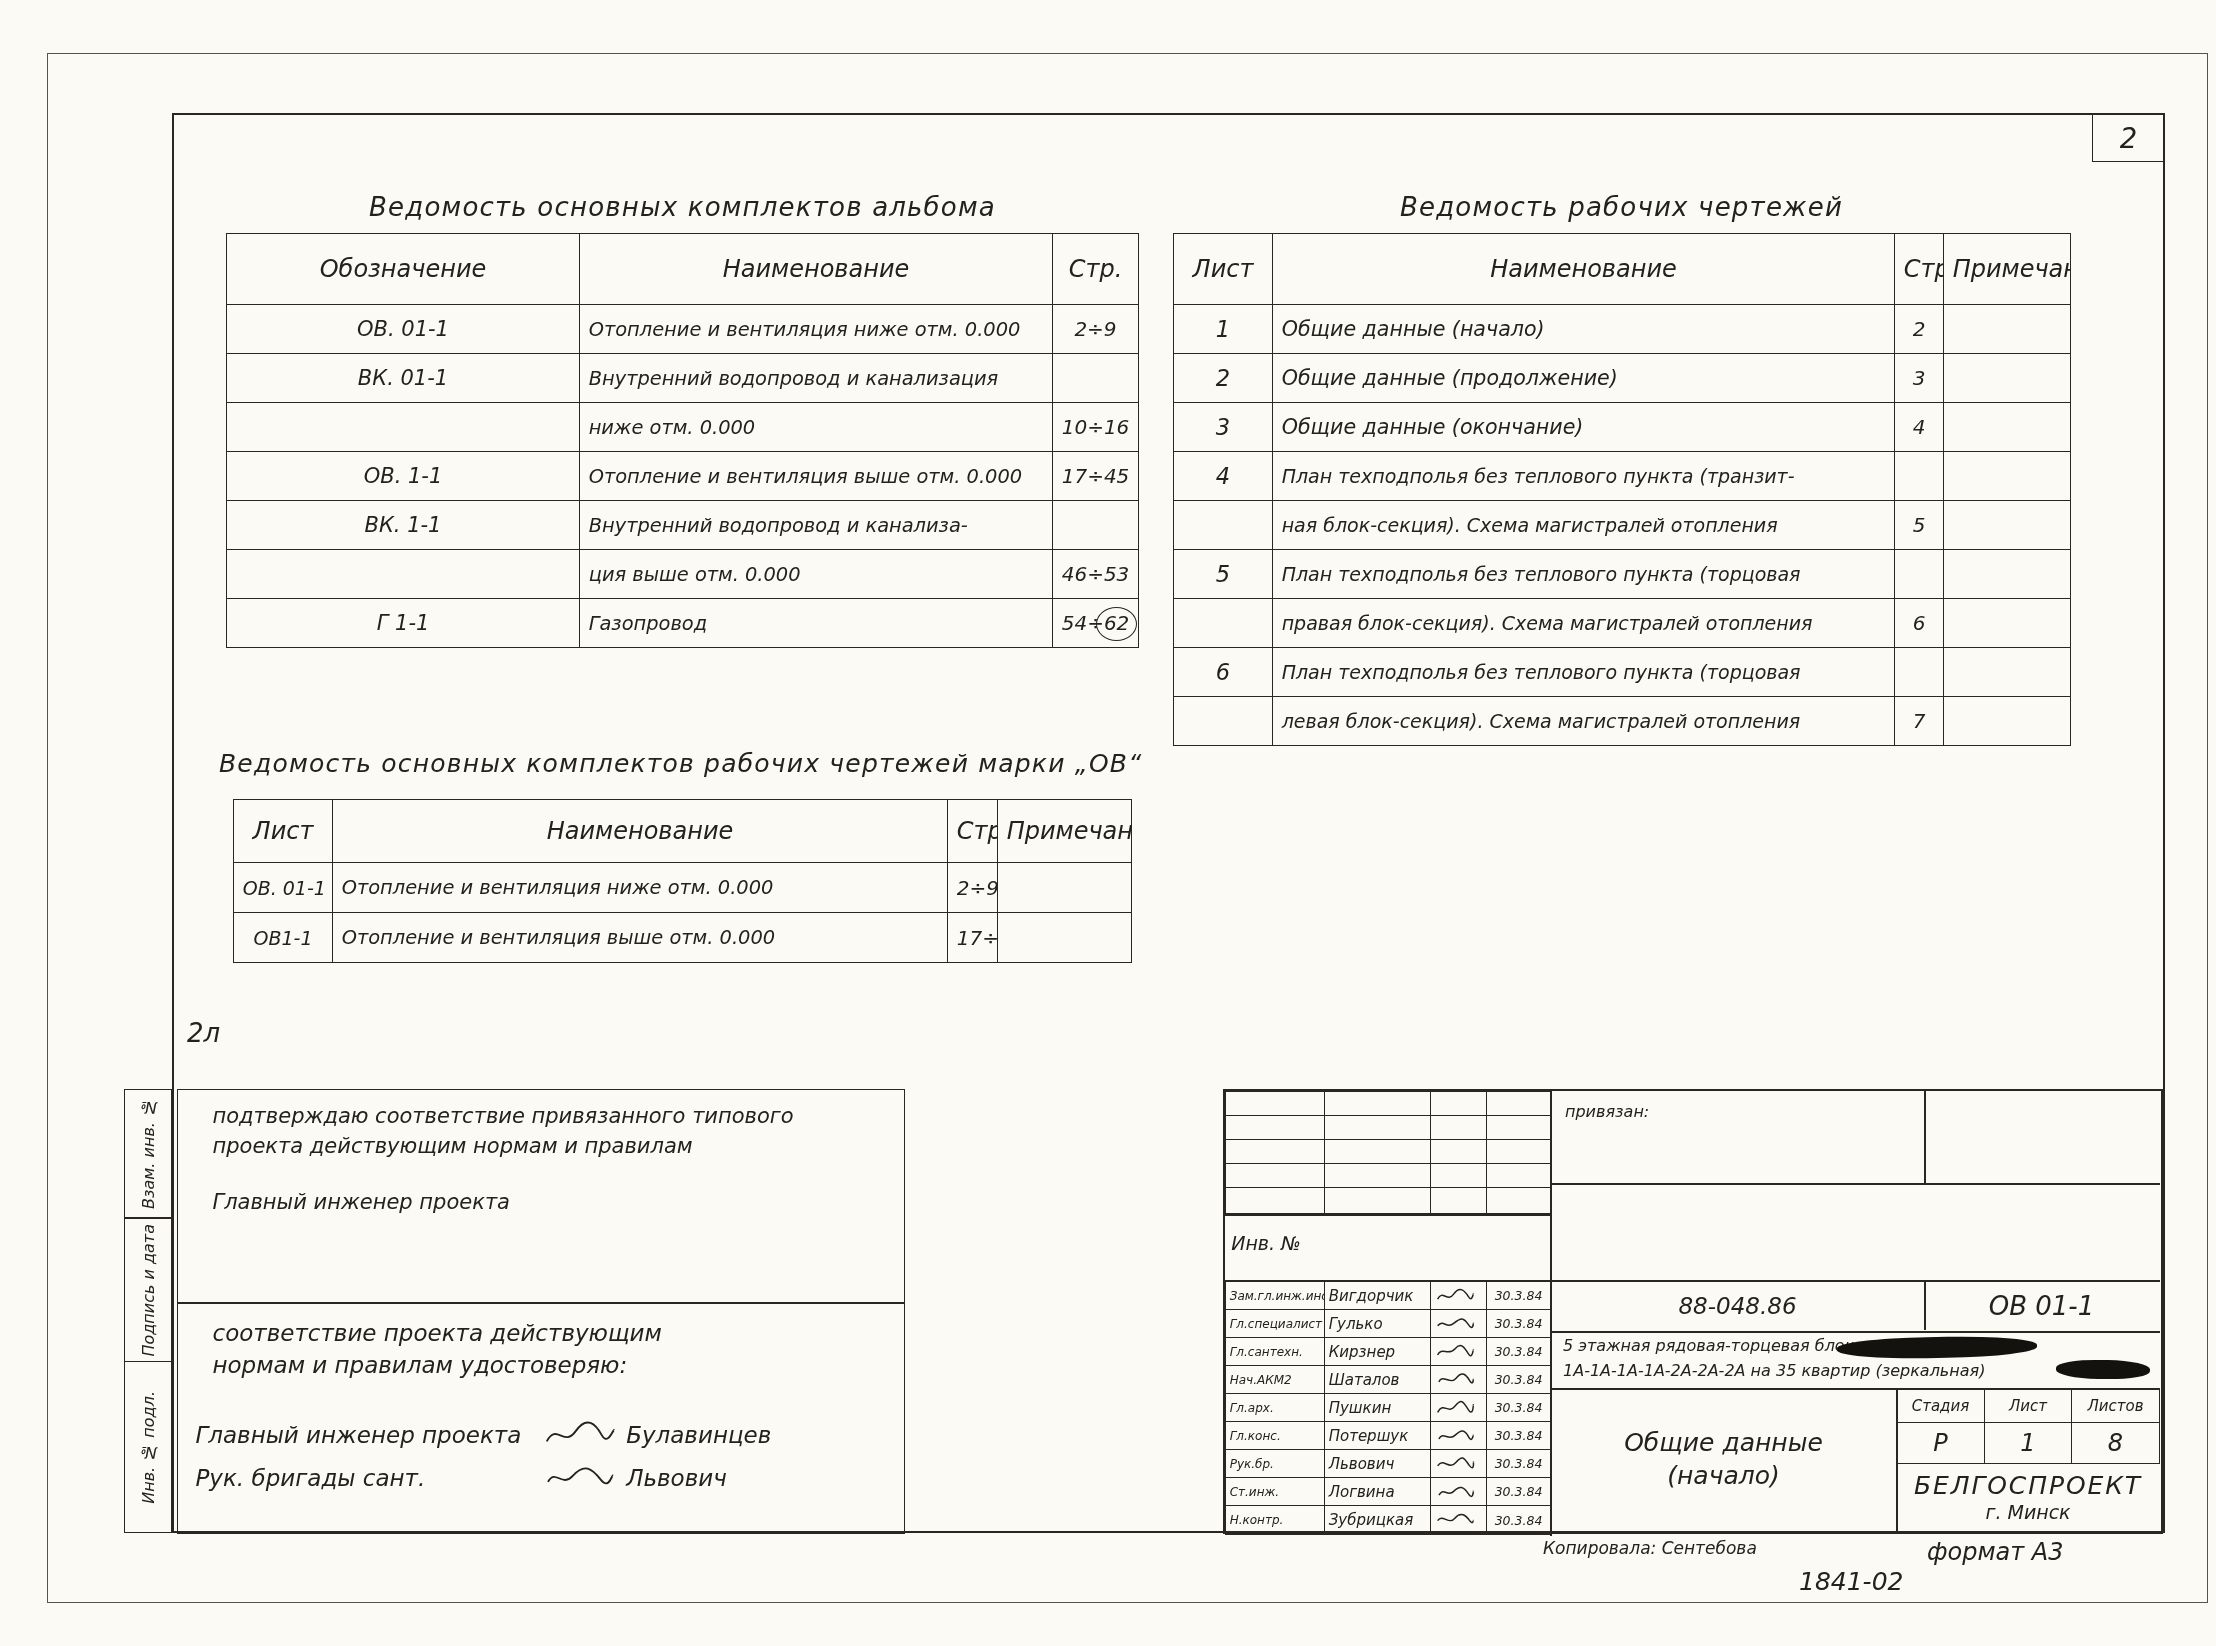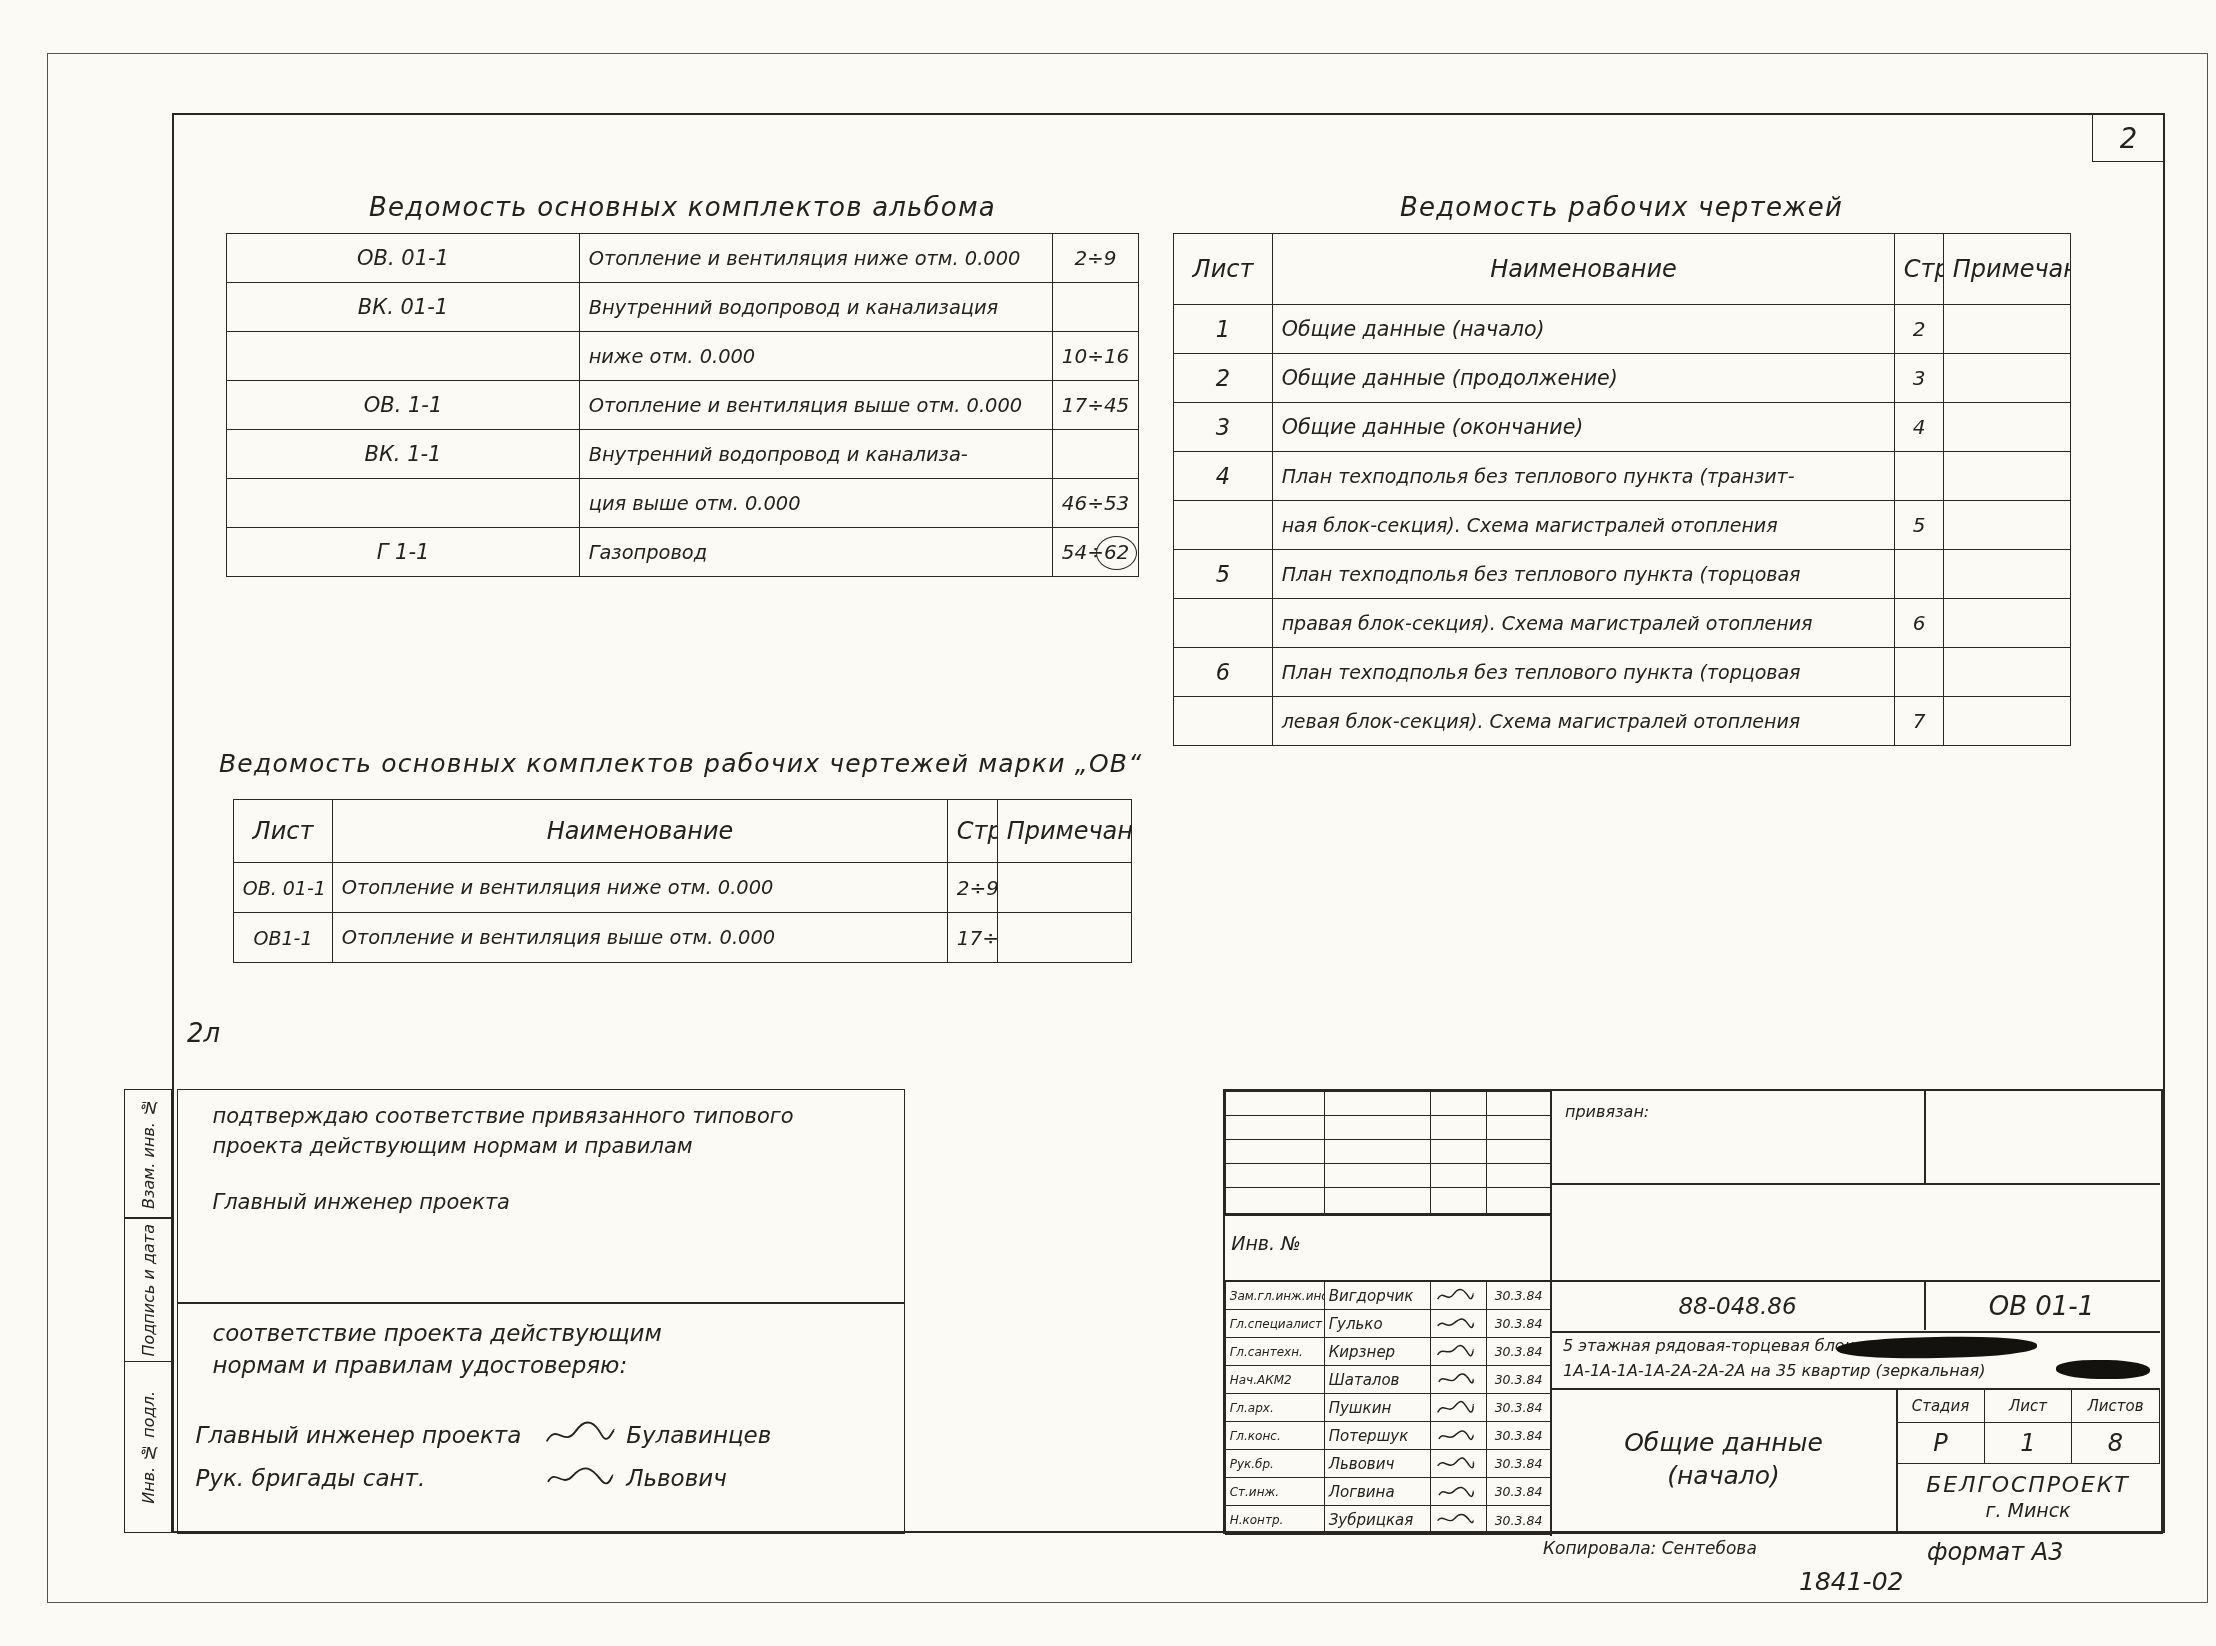--- a/index.html
+++ b/index.html
@@ -65,20 +65,25 @@
   </div>
 
   <div class="ttitle" style="left:226px;top:192px;width:913px">Ведомость основных комплектов альбома</div>
   <table class="dt t1" style="left:226px;top:233px;width:913px">
     <colgroup>
         <col style="width:353px">
         <col style="width:473px">
         <col style="width:86px">
       </colgroup>
     <tbody>
+      <tr class="hr">
+        <td>Обозначение</td>
+        <td>Наименование</td>
+        <td class="fs34">Стр.</td>
+      </tr>
       <tr>
         <td class="c fs34">ОВ. 01-1</td>
         <td class="l fs31">Отопление и вентиляция ниже отм. 0.000</td>
         <td class="c fs32">2÷9</td>
       </tr>
       <tr>
         <td class="c fs34">ВК. 01-1</td>
         <td class="l fs31">Внутренний водопровод и канализация</td>
         <td class="c fs32"></td>
       </tr>
@@ -439,21 +444,21 @@
         </tr>
         <tr style="height:41px">
           <td class="c" style="font-size:24px">Р</td>
           <td class="c" style="font-size:24px">1</td>
           <td class="c" style="font-size:24px">8</td>
         </tr>
       </tbody>
     </table>
 
     <div class="abs" style="left:671px;top:372px;width:264px;height:68px;display:flex;flex-direction:column;align-items:center;justify-content:center;line-height:1.25">
-      <span style="font-size:22px;letter-spacing:1.9px">БЕЛГОСПРОЕКТ</span>
+      <span style="font-size:25px;letter-spacing:1.9px">БЕЛГОСПРОЕКТ</span>
       <span style="font-size:19px">г. Минск</span>
     </div>
   </div>
 
   <div class="footer-text" style="left:1543px;top:1538px;font-size:17px">Копировала: Сентебова</div>
   <div class="footer-text" style="left:1927px;top:1538px;font-size:24px">формат А3</div>
   <div class="footer-text" style="left:1799px;top:1567px;font-size:25px">1841-02</div>
 </div>
 
 

